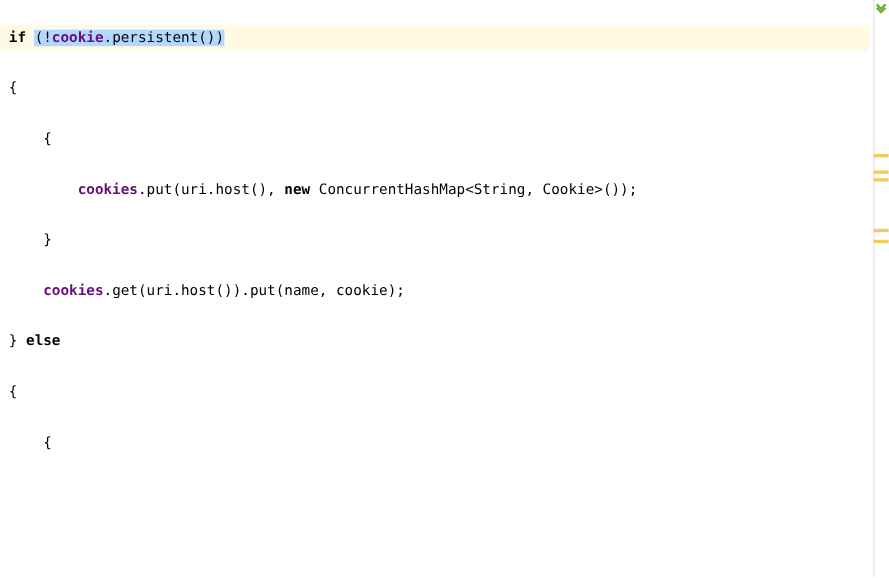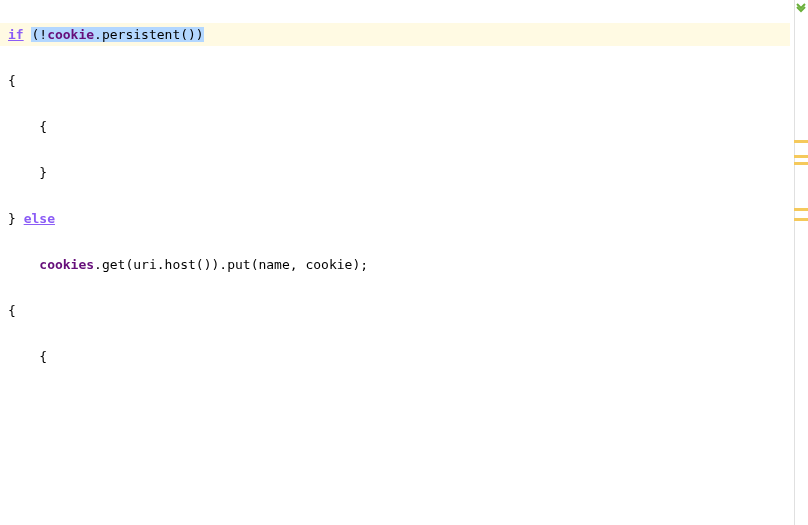--- a/index.html
+++ b/index.html
@@ -1,42 +1,43 @@
 <!DOCTYPE html>
 <html><head>
 <meta charset="utf-8">
 <style>
 * { margin: 0; padding: 0; box-sizing: border-box; }
 body { font-family: "SimSun", "NSimSun", monospace; font-size: 13px; background: #fff; width: 808px; height: 525px; overflow: hidden; position: relative; }
 .editor { position: absolute; left: 0; top: 0; width: 790px; height: 525px; line-height: 23px; white-space: pre; }
 .line { padding-left: 8px; }
 .hl-line { background: #fffae3; }
 .sel { background: #b3d7ff; text-align: right; }
-.kw { color: #8b5cf6; font-weight: bold; text-decoration: underline; }
+.kw { color: #000000; font-weight: bold; }
 .purple { color: #660e7a; font-weight: bold; }
 .gutter-right { position: absolute; right: 0; top: 0; width: 14px; height: 525px; background: #fff; border-left: 1px solid #e0e0e0; }
 .chevron { position: absolute; right: 1px; top: 1px; width: 12px; height: 12px; }
 .chevron svg { width: 12px; height: 12px; stroke: #6aaf3a; stroke-width: 2; fill: none; }
 .mark { position: absolute; right: 0; width: 14px; height: 3px; background: #f5c95b; }
 .m1 { top: 140px; }
 .m2 { top: 155px; }
 .m3 { top: 162px; }
 .m4 { top: 208px; }
 .m5 { top: 218px; }
 </style>
 </head>
 <body>
 
 <div class="editor">
 <div class="line hl-line"><span class="kw">if</span> <span class="sel"><span>(!</span><span class="purple">cookie</span><span>.persistent())</span></span></div>
 <div class="line"><span>{</span></div>
 <div class="line">    <span>{</span></div>
+<div class="line">        <span class="purple">cookies</span><span>.put(uri.host(), </span><span class="kw">new</span><span> ConcurrentHashMap&lt;String, Cookie&gt;());</span></div>
 <div class="line">    <span>}</span></div>
+<div class="line">    <span class="purple">cookies</span><span>.get(uri.host()).put(name, cookie);</span></div>
 <div class="line"><span>} </span><span class="kw">else</span></div>
-<div class="line">    <span class="purple">cookies</span><span>.get(uri.host()).put(name, cookie);</span></div>
 <div class="line"><span>{</span></div>
 <div class="line">    <span>{</span></div>
 
 
 
 
 
 
 
 

